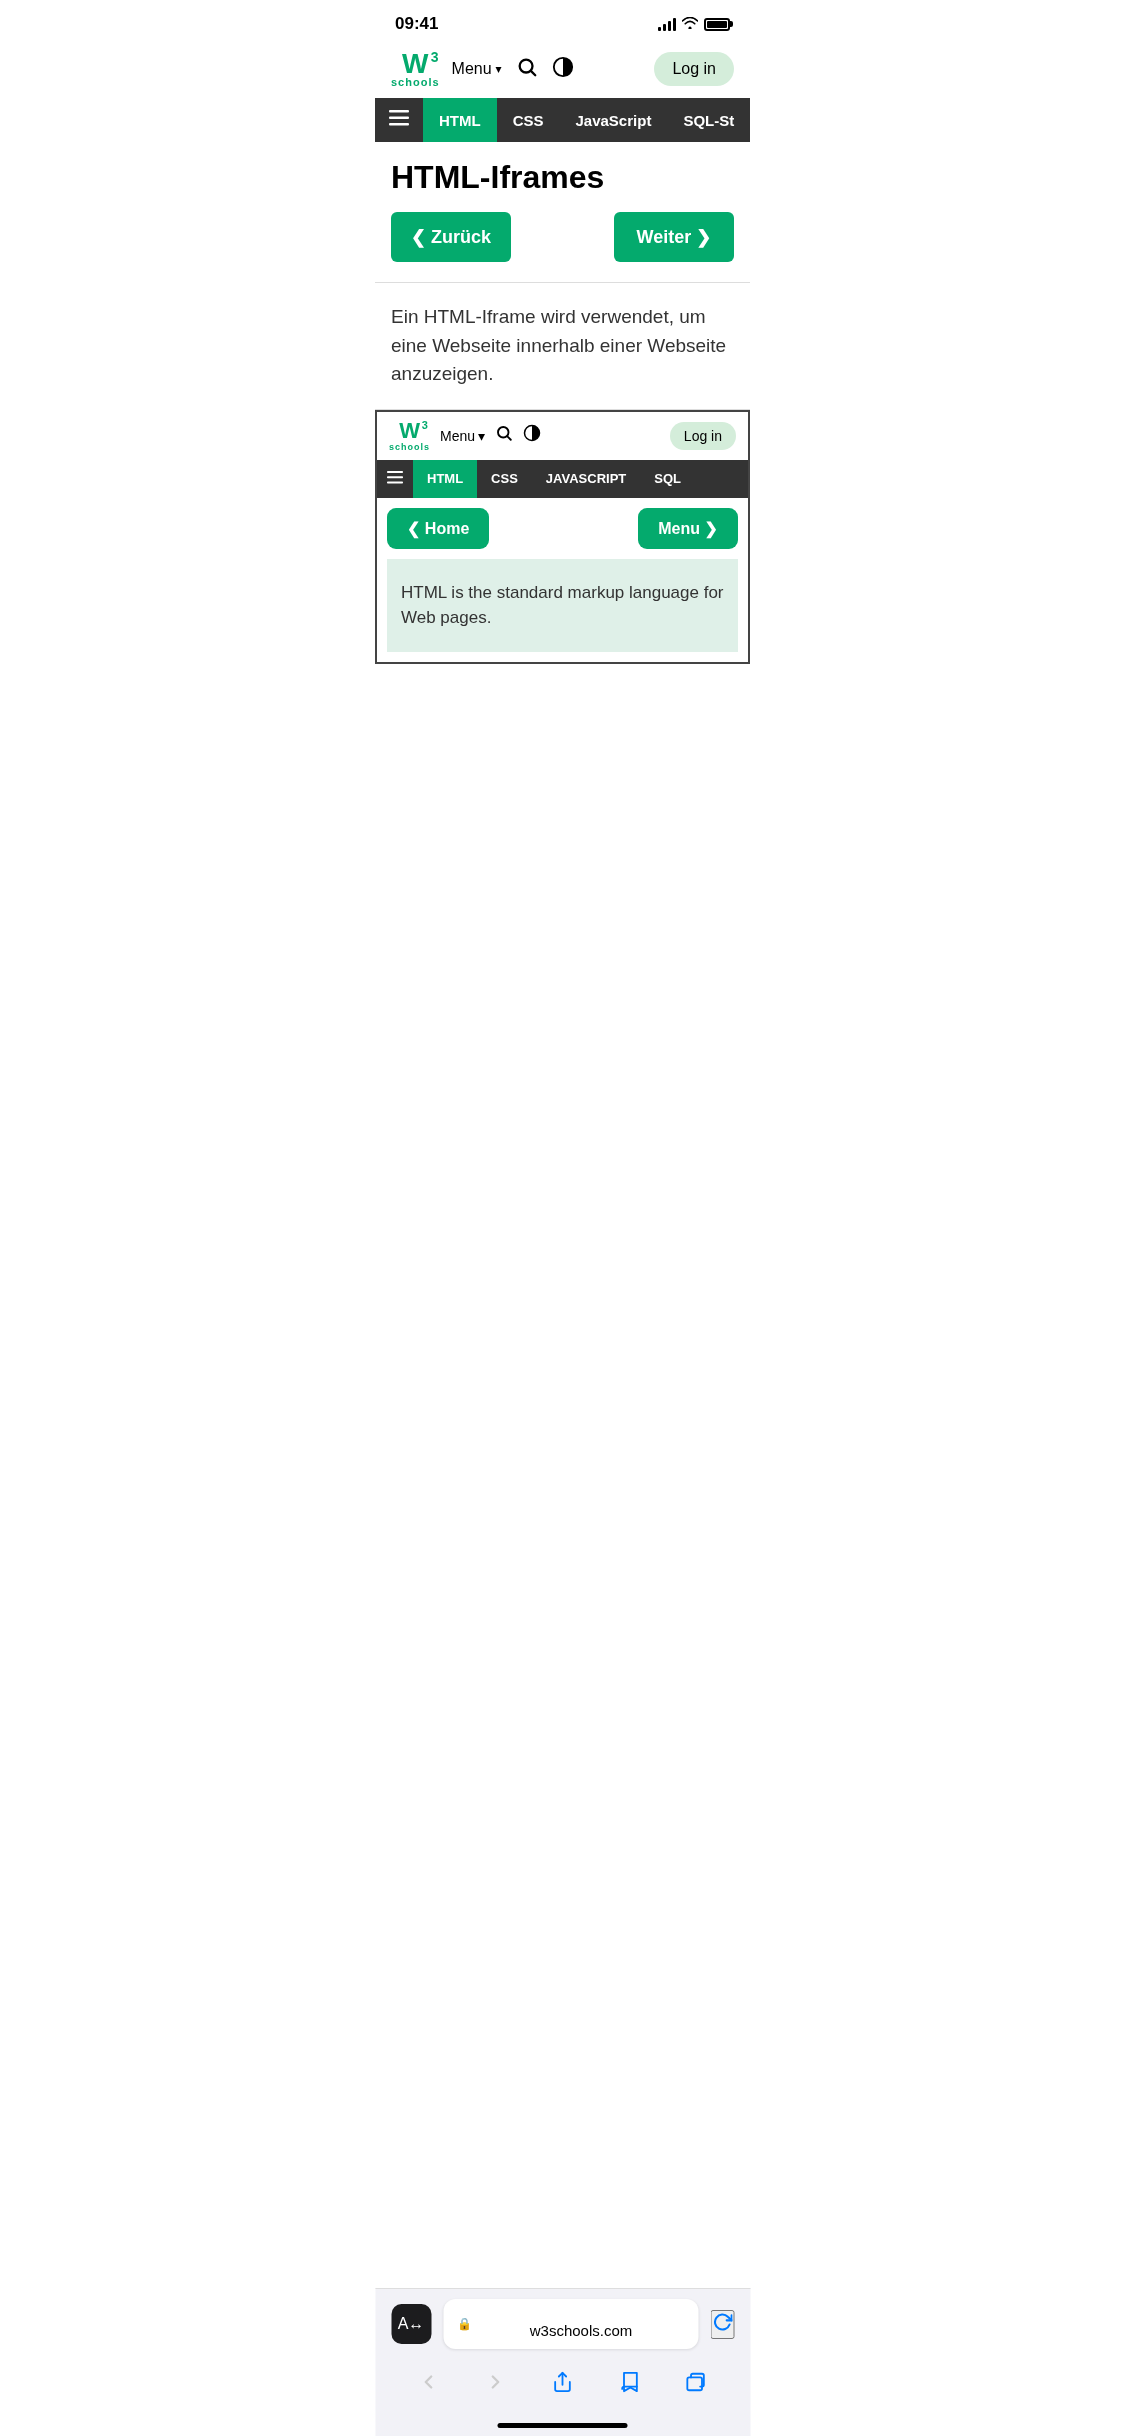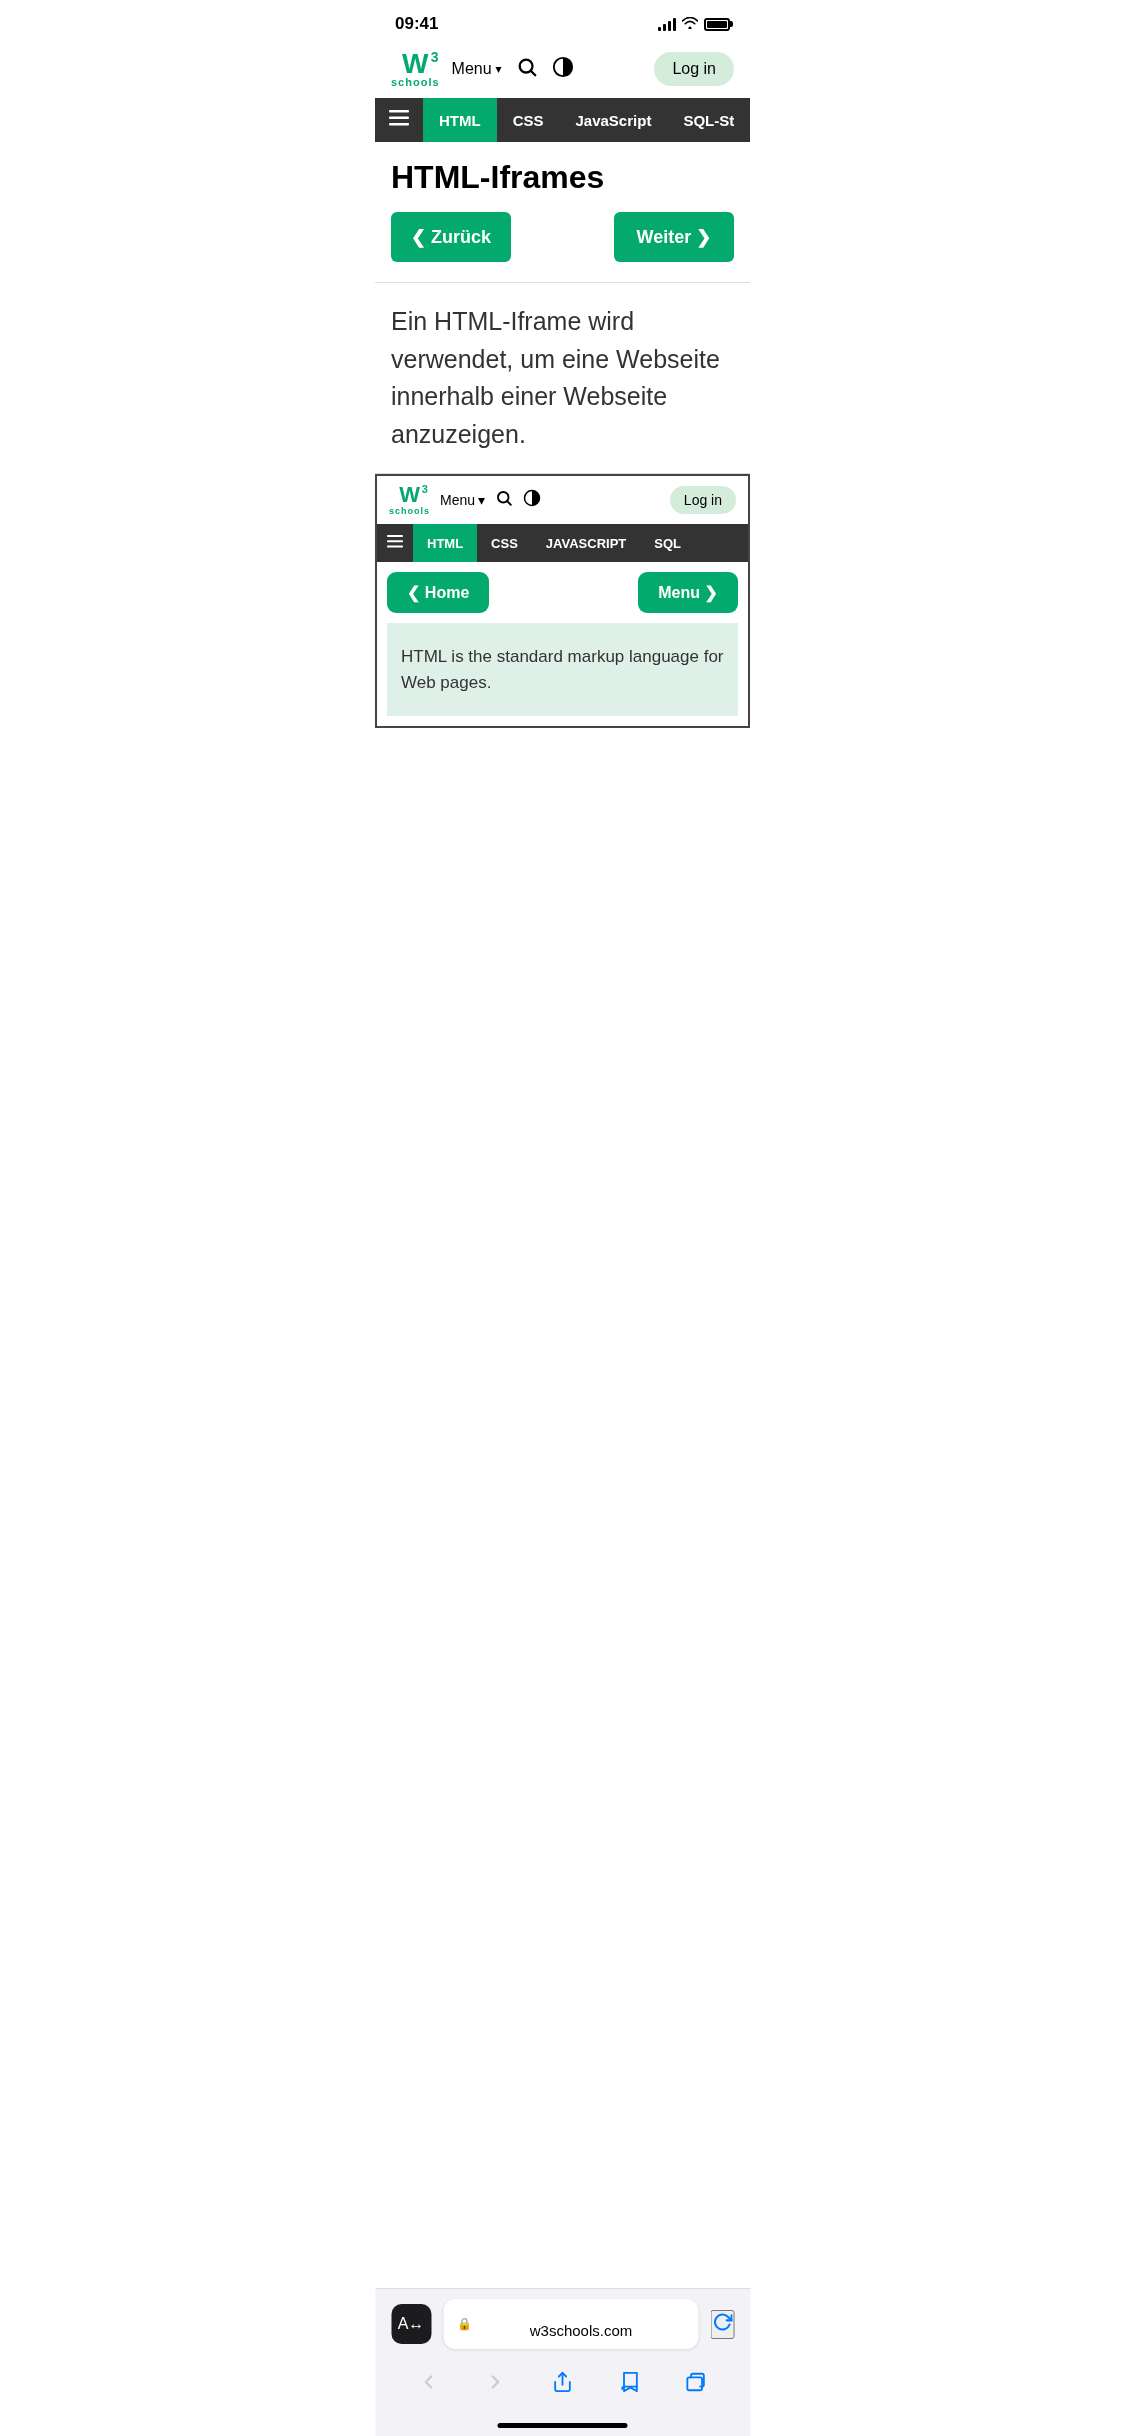--- a/index.html
+++ b/index.html
@@ -225,21 +225,21 @@
     
     .divider {
       height: 1px;
       background: #ddd;
       margin: 0 -16px;
     }
 
     
     .description {
       padding: 20px 0;
-      font-size: 25px;
+      font-size: 19px;
       line-height: 1.5;
       color: #333;
     }
 
     
     .iframe-container {
       border: 2px solid #444;
       margin: 0 -0px;
       background: #fff;
     }

